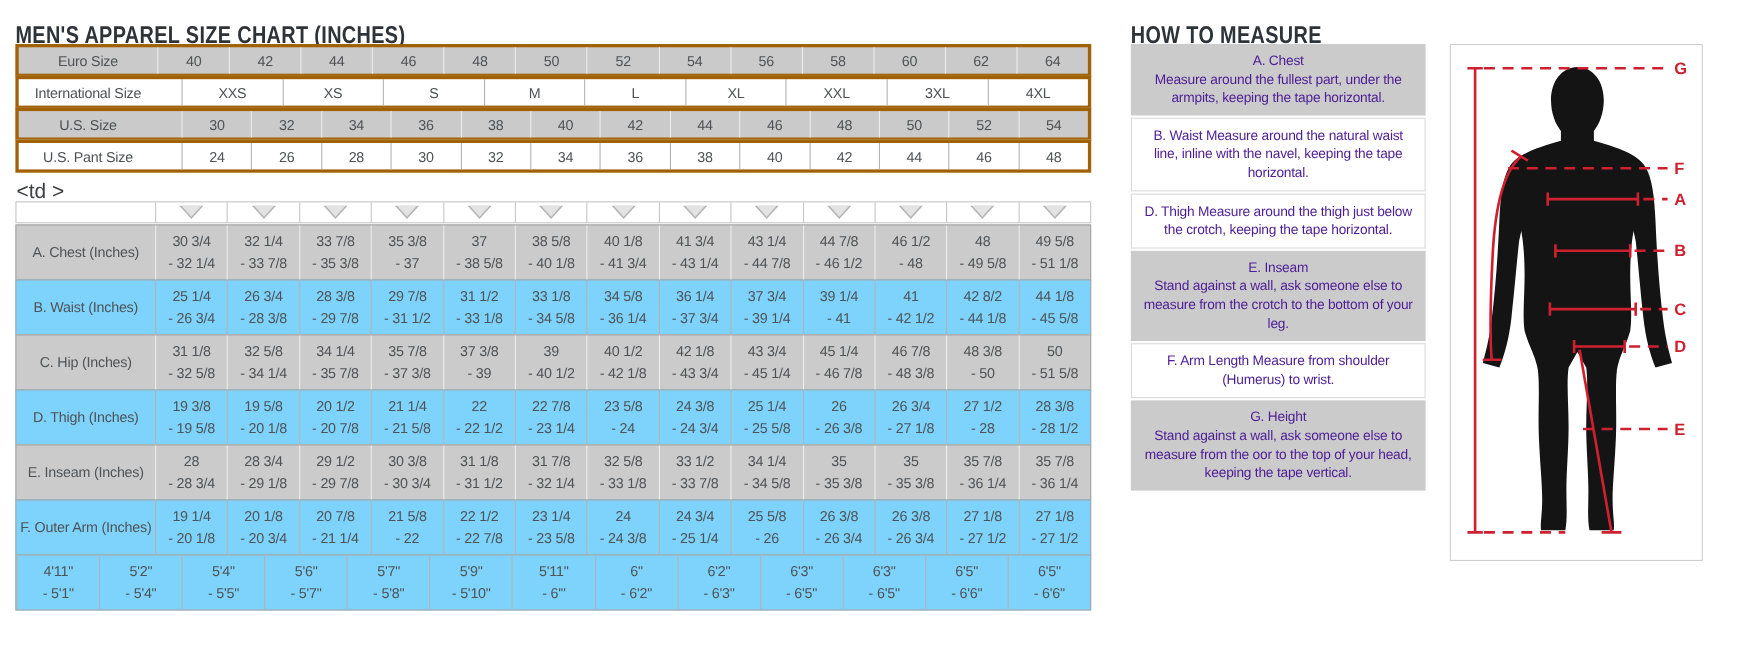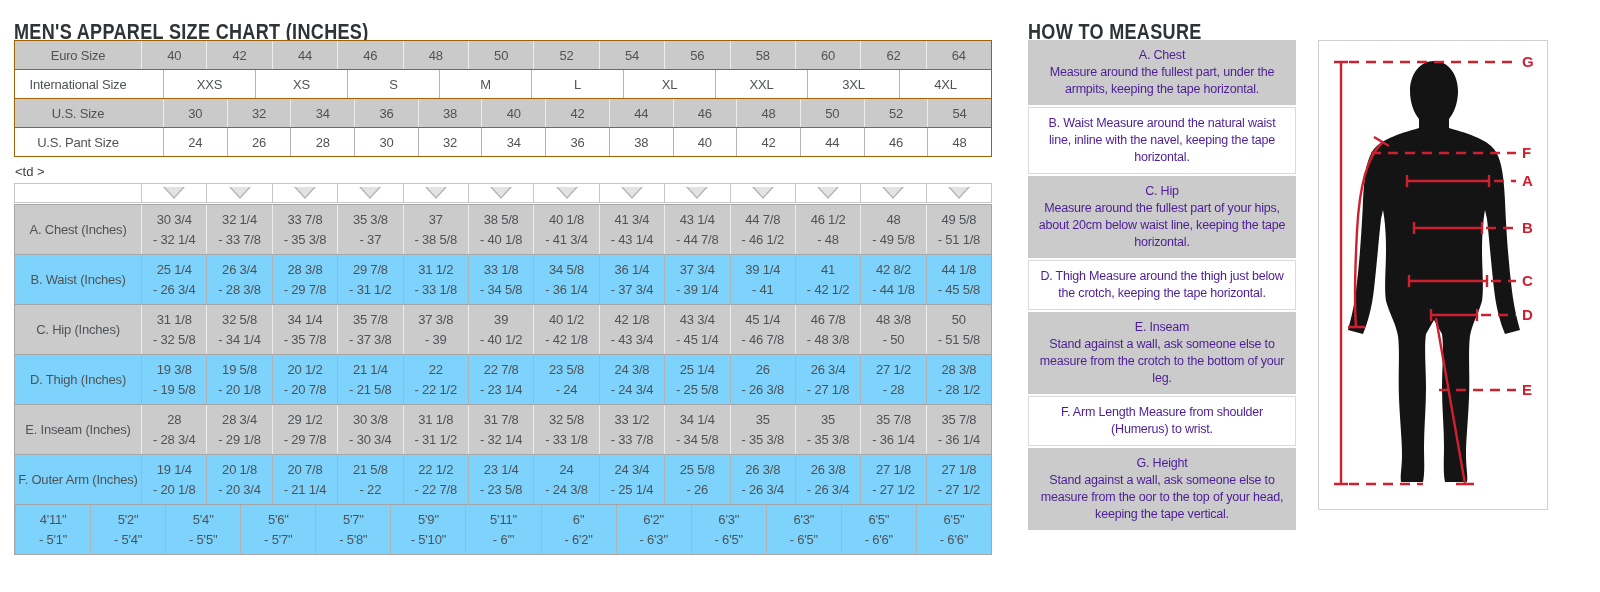--- a/index.html
+++ b/index.html
@@ -6,29 +6,29 @@
   body{
     position:relative; width:1600px; height:592px; background:#ffffff;
     font-family:"Liberation Sans", sans-serif; overflow:hidden;
   }
   .sec-title{
     position:absolute; top:4px; font-weight:bold; font-size:22px; color:#2e3338;
     transform:scaleX(.82); transform-origin:left center; white-space:nowrap; letter-spacing:.4px;
   }
   
   #size-chart{position:absolute; left:14px; top:40px; width:978px;}
-  .hrow{display:flex; height:30px; border:1px solid #a16207; background:#fff; box-sizing:border-box;}
+  .hrow{display:flex; height:30px; border:3px solid #a16207; background:#fff; box-sizing:border-box;}
   .hrow + .hrow{margin-top:-1px;gap:22px;}
   .hrow.shaded{background:#cacaca;}
   .lab{width:126px; flex:none; display:flex; align-items:center; justify-content:center;}
   .vals{flex:1; display:flex;}
   .vcell{flex:1; display:flex; align-items:center; justify-content:center; border-left:1px solid #b3b3b3;}
   .shaded .vcell{border-left-color:#ececec;}
   .hrow,.drow{font-size:13px; color:#4f5357; letter-spacing:-.2px;}
-  #stray-td{position:absolute; left:15px; top:164px; font-size:13px; color:#3b3f42;}
+  #stray-td{position:absolute; left:15px; top:164px; font-size:19px; color:#3b3f42;}
   #arrow-row{position:absolute; left:14px; top:183px; width:978px; height:20px; display:flex;
     border:1px solid #c6c6c6; box-sizing:border-box; background:#fff;}
   #arrow-row .lab{border:none;}
   .acell{flex:1; display:flex; align-items:flex-start; justify-content:center; border-left:1px solid #c6c6c6;}
   .tri{width:0; height:0; border:11px solid transparent; border-bottom:0;
     border-top:12px solid #b5b5b5; position:relative; margin-top:3px;}
   .tri::after{content:""; position:absolute; left:-9px; top:-12px;
     border:9px solid transparent; border-bottom:0; border-top:10px solid #e3e3e3;}
   #data-rows{position:absolute; left:14px; top:204px; width:978px;}
   .drow{display:flex; height:51px; border:1px solid #a6a6a6; background:#7dd3fc; box-sizing:border-box;}
@@ -575,24 +575,20 @@
 <h1 class="sec-title" style="left:1028px;">HOW TO MEASURE</h1>
 
 <div id="guide">
     <div class="gsec shaded">
       <div class="gt">A. Chest</div>
       <div class="gx">Measure around the fullest part, under the armpits, keeping the tape horizontal.</div>
     </div>
     <div class="gsec plain">
       <div class="gx">B. Waist Measure around the natural waist line, inline with the navel, keeping the tape horizontal.</div>
     </div>
-    <div class="gsec shaded">
-      <div class="gt">C. Hip</div>
-      <div class="gx">Measure around the fullest part of your hips, about 20cm below waist line, keeping the tape horizontal.</div>
-    </div>
     <div class="gsec plain">
       <div class="gx">D. Thigh Measure around the thigh just below the crotch, keeping the tape horizontal.</div>
     </div>
     <div class="gsec shaded">
       <div class="gt">E. Inseam</div>
       <div class="gx">Stand against a wall, ask someone else to measure from the crotch to the bottom of your leg.</div>
     </div>
     <div class="gsec plain">
       <div class="gx">F. Arm Length Measure from shoulder (Humerus) to wrist.</div>
     </div>

